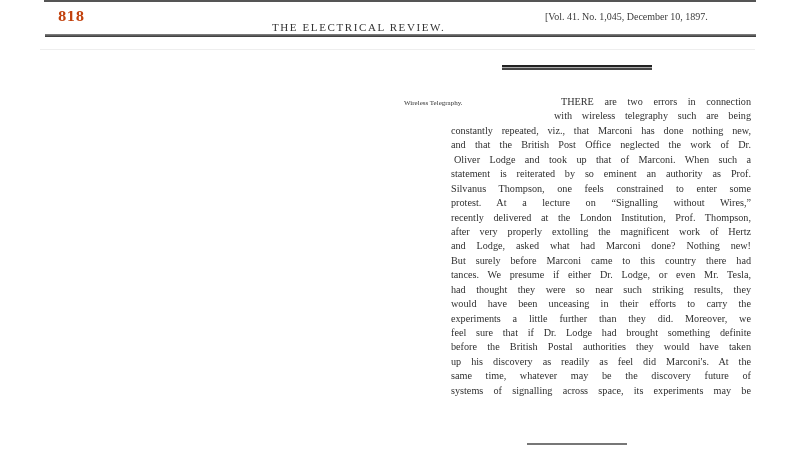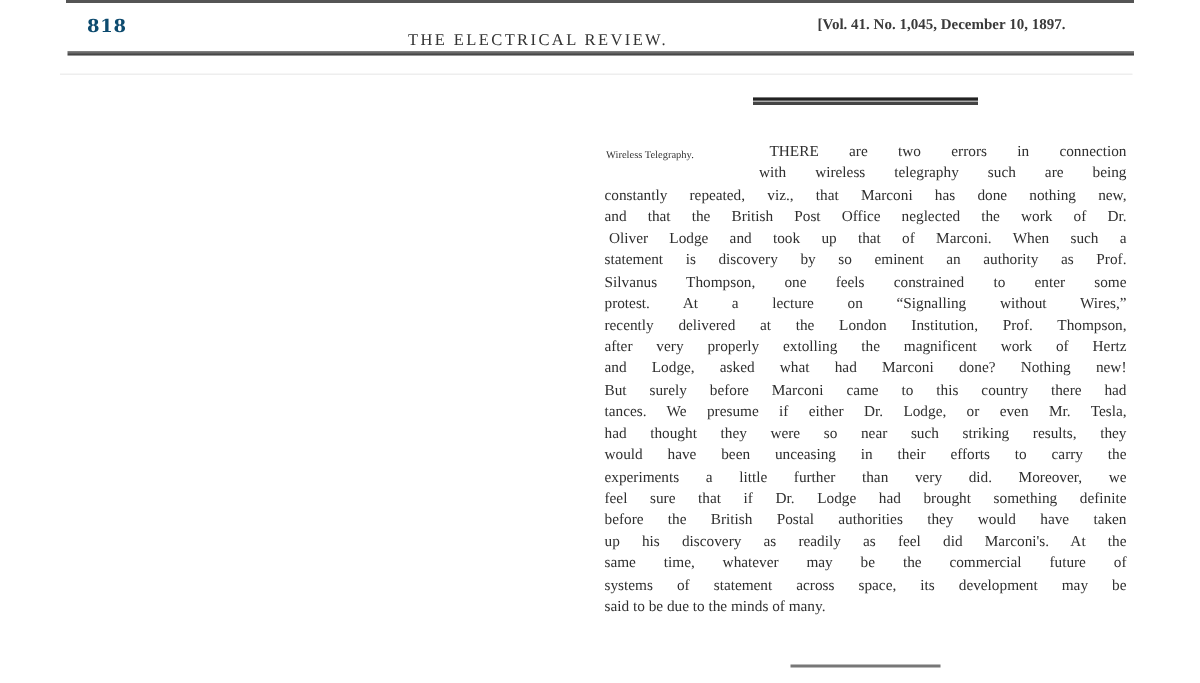--- a/index.html
+++ b/index.html
@@ -1,29 +1,29 @@
 <!DOCTYPE html>
 <html><head>
 <meta charset="utf-8">
 <style>
   html, body { margin: 0; padding: 0; }
   body {
     width: 800px; height: 455px; background: #ffffff; position: relative; overflow: hidden;
     font-family: "DejaVu Serif", "Liberation Serif", serif; color: #2a2a2a;
   }
   .top-line { position: absolute; left: 44px; top: 0; width: 712px; height: 2px; background: #555; }
-  .page-num { position: absolute; left: 58px; top: 10px; font-size: 12px; font-weight: bold; color: #0c4a6e; letter-spacing: 0.5px; }
+  .page-num { position: absolute; left: 58px; top: 10px; font-size: 12px; font-weight: bold; color: #c2410c; letter-spacing: 0.5px; }
   .journal-title { position: absolute; left: 272px; top: 21px; font-size: 11px; letter-spacing: 1.6px; color: #333; font-family: "Liberation Serif", "DejaVu Serif", serif; }
-  .issue-info { position: absolute; left: 545px; top: 11px; font-size: 10px; font-weight: bold; color: #3a3a3a; font-family: "Liberation Serif", serif; white-space: nowrap; }
+  .issue-info { position: absolute; left: 545px; top: 11px; font-size: 10px; font-weight: normal; color: #3a3a3a; font-family: "Liberation Serif", serif; white-space: nowrap; }
   .header-rule { position: absolute; left: 45px; top: 34px; width: 711px; height: 3px; background: linear-gradient(#888, #333); }
   .faint-rule { position: absolute; left: 40px; top: 49px; width: 715px; height: 1px; background: #eee; }
   .section-rule { position: absolute; left: 502px; top: 65px; width: 150px; height: 5px; border-top: 2px solid #222; border-bottom: 2px solid #444; background: #aaa; box-sizing: border-box; }
   .sidenote { position: absolute; left: 404px; top: 99px; font-size: 7px; font-weight: normal; color: #333; font-family: "Liberation Serif", serif; }
   .article { position: absolute; left: 403px; top: 95px; width: 348px; font-size: 10.2px; line-height: 14.45px; color: #2f2f2f; font-family: "Liberation Serif", serif; }
-  .article .line { display: block; white-space: nowrap; text-align: justify; text-align-last: justify; height: 14.45px; }
+  .article .line { display: block; white-space: nowrap; text-align: justify; text-align-last: justify; height: 14.45px; margin-left: 48px; }
   .article .line.indent1 { padding-left: 110px; }
   .article .line.indent2 { padding-left: 103px; }
   .article .line.last { text-align-last: left; }
   .article .line.oliver { padding-left: 3px; }
   .end-rule { position: absolute; left: 527px; top: 443px; width: 100px; height: 2px; background: #777; }
 </style>
 </head>
 <body>
 
 <div class="top-line"></div>
@@ -36,32 +36,31 @@
 <div class="section-rule"></div>
 
 <div class="sidenote">Wireless Telegraphy.</div>
 
 <div class="article">
   <span class="line indent1">THERE are two errors in connection</span>
   <span class="line indent2">with wireless telegraphy such are being</span>
   <span class="line">constantly repeated, viz., that Marconi has done nothing new,</span>
   <span class="line">and that the British Post Office neglected the work of Dr.</span>
   <span class="line oliver">Oliver Lodge and took up that of Marconi. When such a</span>
-  <span class="line">statement is discovery by so eminent an authority as Prof.</span>
+  <span class="line">statement is reiterated by so eminent an authority as Prof.</span>
   <span class="line">Silvanus Thompson, one feels constrained to enter some</span>
   <span class="line">protest. At a lecture on “Signalling without Wires,”</span>
   <span class="line">recently delivered at the London Institution, Prof. Thompson,</span>
   <span class="line">after very properly extolling the magnificent work of Hertz</span>
   <span class="line">and Lodge, asked what had Marconi done? Nothing new!</span>
   <span class="line">But surely before Marconi came to this country there had</span>
   <span class="line">tances. We presume if either Dr. Lodge, or even Mr. Tesla,</span>
   <span class="line">had thought they were so near such striking results, they</span>
   <span class="line">would have been unceasing in their efforts to carry the</span>
-  <span class="line">experiments a little further than very did. Moreover, we</span>
+  <span class="line">experiments a little further than they did. Moreover, we</span>
   <span class="line">feel sure that if Dr. Lodge had brought something definite</span>
   <span class="line">before the British Postal authorities they would have taken</span>
   <span class="line">up his discovery as readily as feel did Marconi's. At the</span>
-  <span class="line">same time, whatever may be the commercial future of</span>
-  <span class="line">systems of statement across space, its development may be</span>
-  <span class="line last">said to be due to the minds of many.</span>
+  <span class="line">same time, whatever may be the discovery future of</span>
+  <span class="line">systems of signalling across space, its experiments may be</span>
 </div>
 
 <div class="end-rule"></div>
 
 </body></html>

